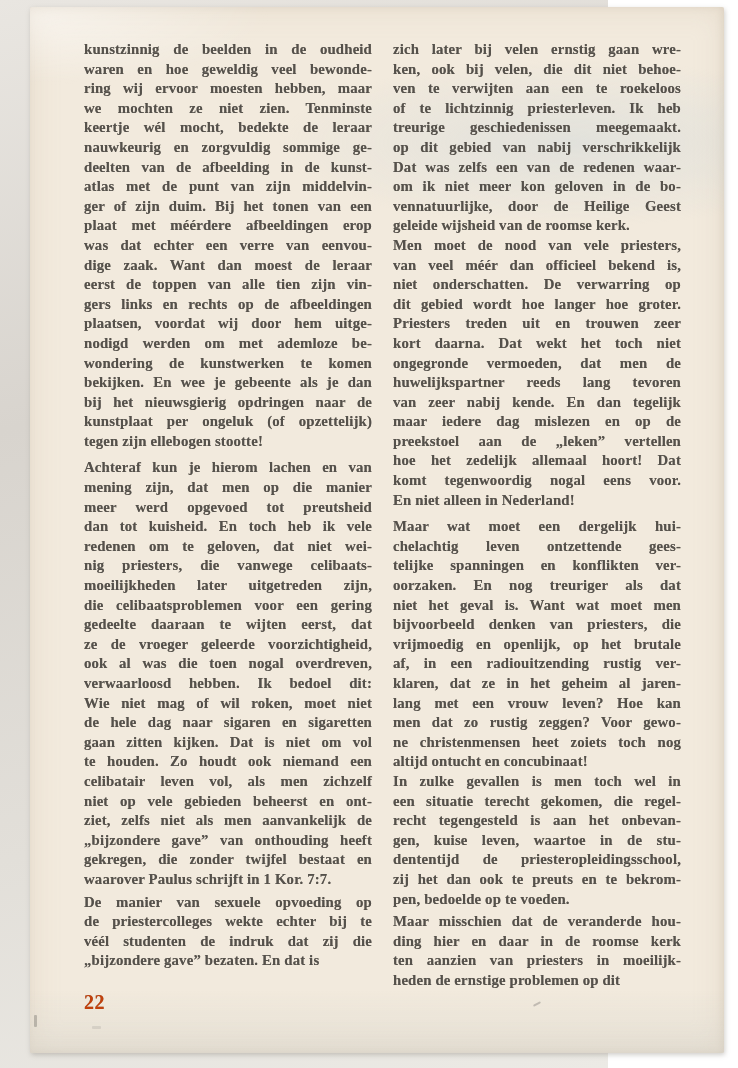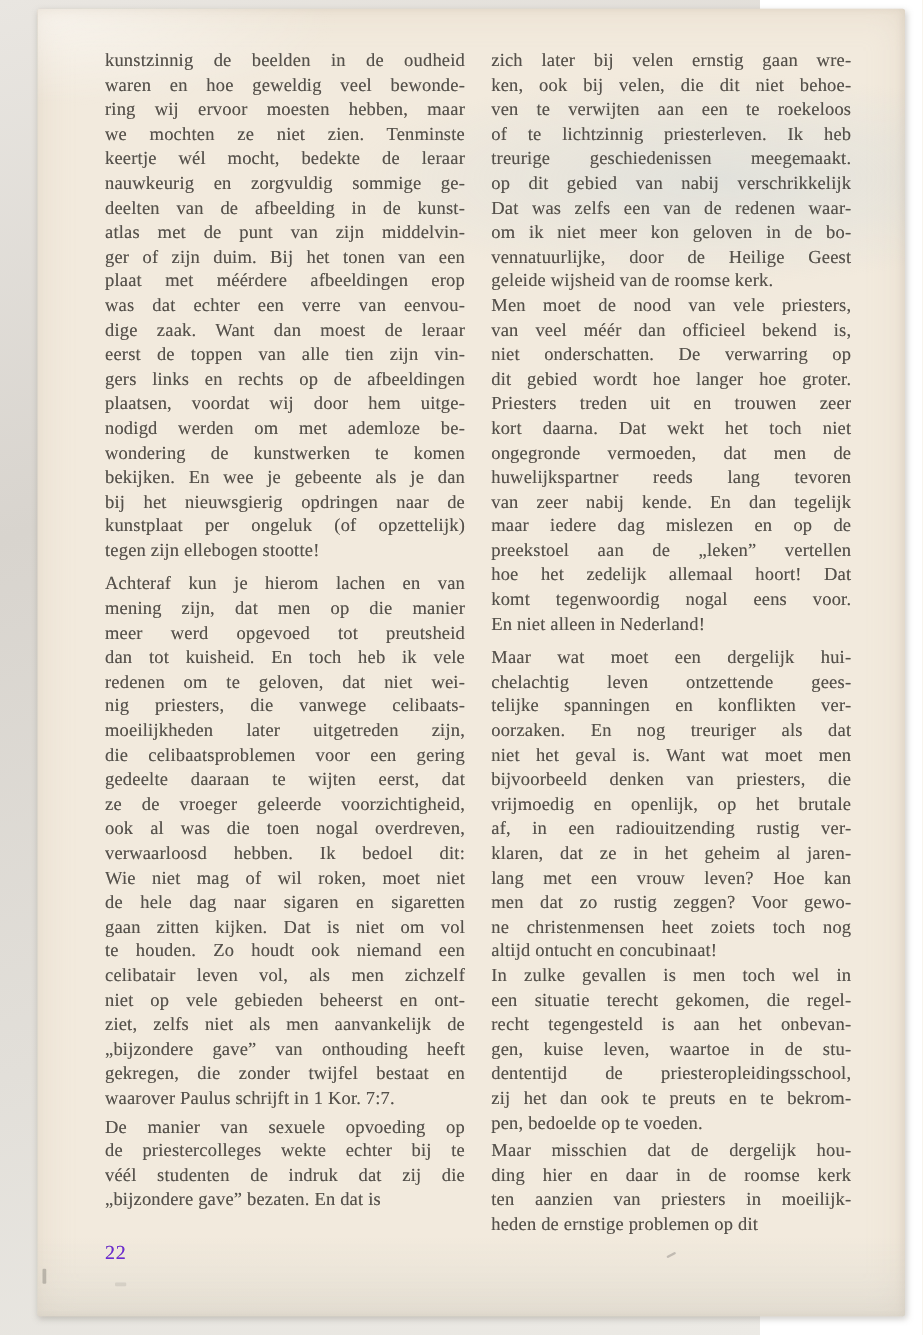--- a/index.html
+++ b/index.html
@@ -8,20 +8,21 @@
     width: 738px;
     height: 1068px;
     overflow: hidden;
     font-family: "Liberation Serif", "DejaVu Serif", serif;
   }
   .scan {
     position: relative;
     width: 608px;
     height: 1068px;
     background: linear-gradient(165deg, #e9e6e1 0%, #d8d4ce 35%, #e2dfd9 70%, #eceae5 100%);
+    font-weight: bold;
   }
   .page {
     position: absolute;
     left: 30px;
     top: 7px;
     width: 694px;
     height: 1046px;
     background: #f2eadd;
     border-radius: 2px;
     box-shadow:
@@ -62,23 +63,23 @@
     text-shadow: 0 0 0.5px rgba(85,81,75,0.55);
     white-space: normal;
   }
   .line.last {
     text-align-last: left;
   }
   .page-number {
     position: absolute;
     left: 54px;
     top: 986px;
-    font-size: 16px;
+    font-size: 20px;
     line-height: 19.6px;
-    color: #6d28d9;
+    color: #c2410c;
     letter-spacing: 0.5px;
     text-shadow: 0 0 0.5px rgba(85,81,75,0.55);
   }
   .speck {
     position: absolute;
     background: #9a968f;
     border-radius: 1px;
   }
   .speck-1 { left: 503px; top: 996px; width: 8px; height: 2px; transform: rotate(-28deg); opacity: 0.55; }
   .speck-2 { left: 4px;  top: 1008px; width: 3px; height: 12px; opacity: 0.5; background:#8c8880; }
@@ -192,21 +193,21 @@
           <div class="paragraph">
             <div class="line">In zulke gevallen is men toch wel in</div>
             <div class="line">een situatie terecht gekomen, die regel-</div>
             <div class="line">recht tegengesteld is aan het onbevan-</div>
             <div class="line">gen, kuise leven, waartoe in de stu-</div>
             <div class="line">dententijd de priesteropleidingsschool,</div>
             <div class="line">zij het dan ook te preuts en te bekrom-</div>
             <div class="line last">pen, bedoelde op te voeden.</div>
           </div>
           <div class="paragraph" style="margin-top: 3px;">
-            <div class="line">Maar misschien dat de dergelijk hou-</div>
+            <div class="line">Maar misschien dat de veranderde hou-</div>
             <div class="line">ding hier en daar in de roomse kerk</div>
             <div class="line">ten aanzien van priesters in moeilijk-</div>
             <div class="line last">heden de ernstige problemen op dit</div>
           </div>
         </div>
     </div>
     <div class="page-number">22</div>
     <div class="speck speck-1"></div>
     <div class="speck speck-2"></div>
     <div class="speck speck-3"></div>

